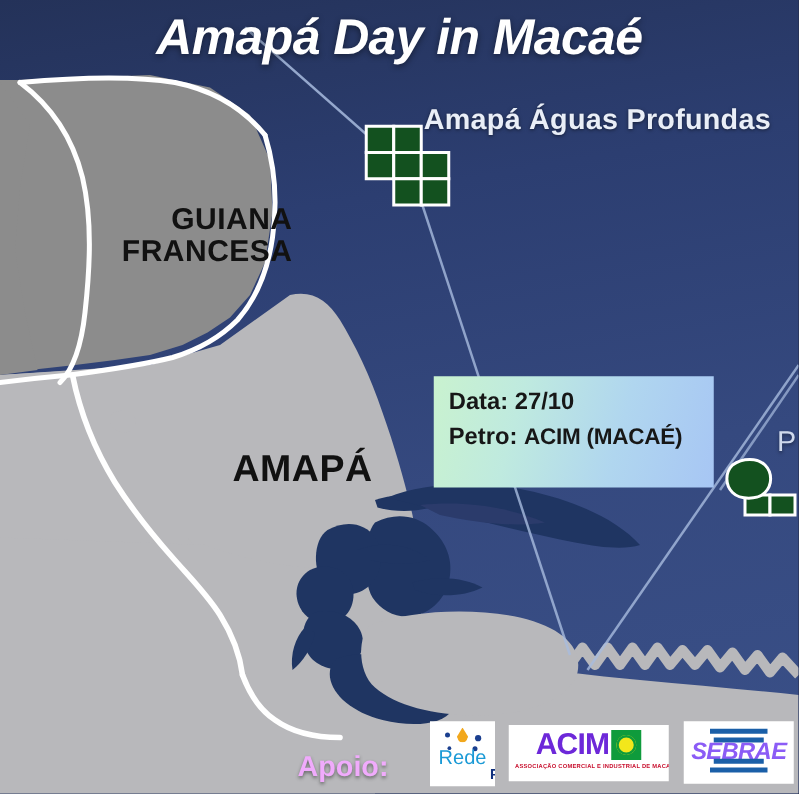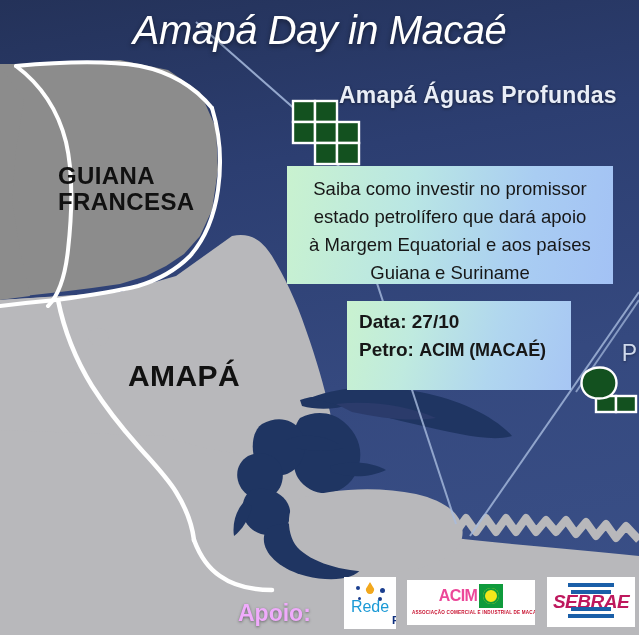--- a/index.html
+++ b/index.html
@@ -26,21 +26,21 @@
   }
   .map-svg { position: absolute; inset: 0; width: 639px; height: 635px; display: block; }
 
   
   .title {
     position: absolute;
     left: 0; right: 0; top: 8px;
     text-align: center;
     color: #ffffff;
     font-size: 40px;
-    font-weight: normal;
+    font-weight: bold;
     font-style: italic;
     letter-spacing: -0.5px;
     text-shadow: 0 2px 5px rgba(0,0,0,0.45);
     z-index: 20;
   }
 
   
   .blocks-caption {
     position: absolute;
     left: 339px; top: 82px;
@@ -51,21 +51,21 @@
     text-shadow: 0 1px 3px rgba(0,0,0,0.5);
     z-index: 20;
     white-space: nowrap;
   }
 
   
   .place-label {
     position: absolute;
     color: #111111;
     font-weight: bold;
-    text-align: left;
+    text-align: right;
     line-height: 1.08;
     z-index: 15;
     letter-spacing: 0.4px;
   }
   .place-guiana { left: 58px; top: 163px; width: 176px; font-size: 24px; }
   .place-amapa  { left: 128px; top: 360px; width: 170px; font-size: 30px; }
   .place-para {
     position: absolute; right: 2px; top: 340px;
     color: #cfd9ec; font-size: 23px; z-index: 15;
     text-shadow: 0 1px 3px rgba(0,0,0,0.4);
@@ -140,21 +140,21 @@
     position: absolute; left: 0; right: 0; bottom: 3px;
     text-align: center; line-height: 1.0;
   }
   .rp-t1 { color: #1b9ad6; font-size: 16px; font-weight: normal; }
   .rp-t2 { color: #10307e; font-size: 11.5px; font-weight: bold; margin-left: 48px; }
   .rp-t2 .bc { color: #1b9ad6; }
 
   
   .acim-wrap { position: relative; width: 100%; height: 100%; padding: 4px 5px 0 5px; box-sizing: border-box; }
   .acim-top { display: flex; align-items: center; justify-content: center; gap: 2px; }
-  .acim-word { color: #ec4899; font-size: 16px; font-weight: bold; letter-spacing: -0.6px; line-height: 1; }
+  .acim-word { color: #6d28d9; font-size: 24px; font-weight: bold; letter-spacing: -0.6px; line-height: 1; }
   .acim-sq {
     width: 24px; height: 24px; background: #0f9b3c;
     display: flex; align-items: center; justify-content: center;
   }
   .acim-circ {
     width: 16px; height: 16px; border-radius: 50%;
     background: #f3e71b;
     box-shadow: inset 0 0 0 2px #0f9b3c;
   }
   .acim-sub {
@@ -165,21 +165,21 @@
 
   
   .sb-wrap { position: relative; width: 100%; height: 100%; }
   .sb-bars { position: absolute; left: 50%; transform: translateX(-50%); width: 46px; }
   .sb-bars.top { top: 6px; }
   .sb-bars.bot { bottom: 6px; }
   .sb-bar { height: 4px; background: #1a5fa8; margin-bottom: 3px; }
   .sb-bar.b2 { width: 86%; margin-left: 7%; }
   .sb-word {
     position: absolute; left: 0; right: 0; top: 50%; transform: translateY(-50%);
-    text-align: center; color: #be185d; font-size: 19px; font-weight: bold; font-style: italic;
+    text-align: center; color: #8b5cf6; font-size: 19px; font-weight: bold; font-style: italic;
     letter-spacing: -0.5px;
   }
 </style>
 </head>
 <body>
 
 <div id="poster">
 
   <div class="map-layer">
     <div class="ocean"></div>
@@ -279,26 +279,20 @@
 
   <div class="blocks-caption">Amapá Águas Profundas</div>
 
   <div class="place-label place-guiana">
     <div>GUIANA</div>
     <div>FRANCESA</div>
   </div>
   <div class="place-label place-amapa">AMAPÁ</div>
   <div class="place-para">P</div>
 
-  <div class="panel panel-about">
-    <div>Saiba como investir no promissor</div>
-    <div>estado petrolífero que dará apoio</div>
-    <div>à Margem Equatorial e aos países</div>
-    <div>Guiana e Suriname</div>
-  </div>
 
   <div class="panel panel-details">
     <div class="detail-row">
       <span class="detail-key">Data:</span>
       <span class="detail-val">27/10</span>
     </div>
     <div class="detail-row">
       <span class="detail-key">Petro:</span>
       <span class="detail-val detail-val-local">ACIM (MACAÉ)</span>
     </div>

